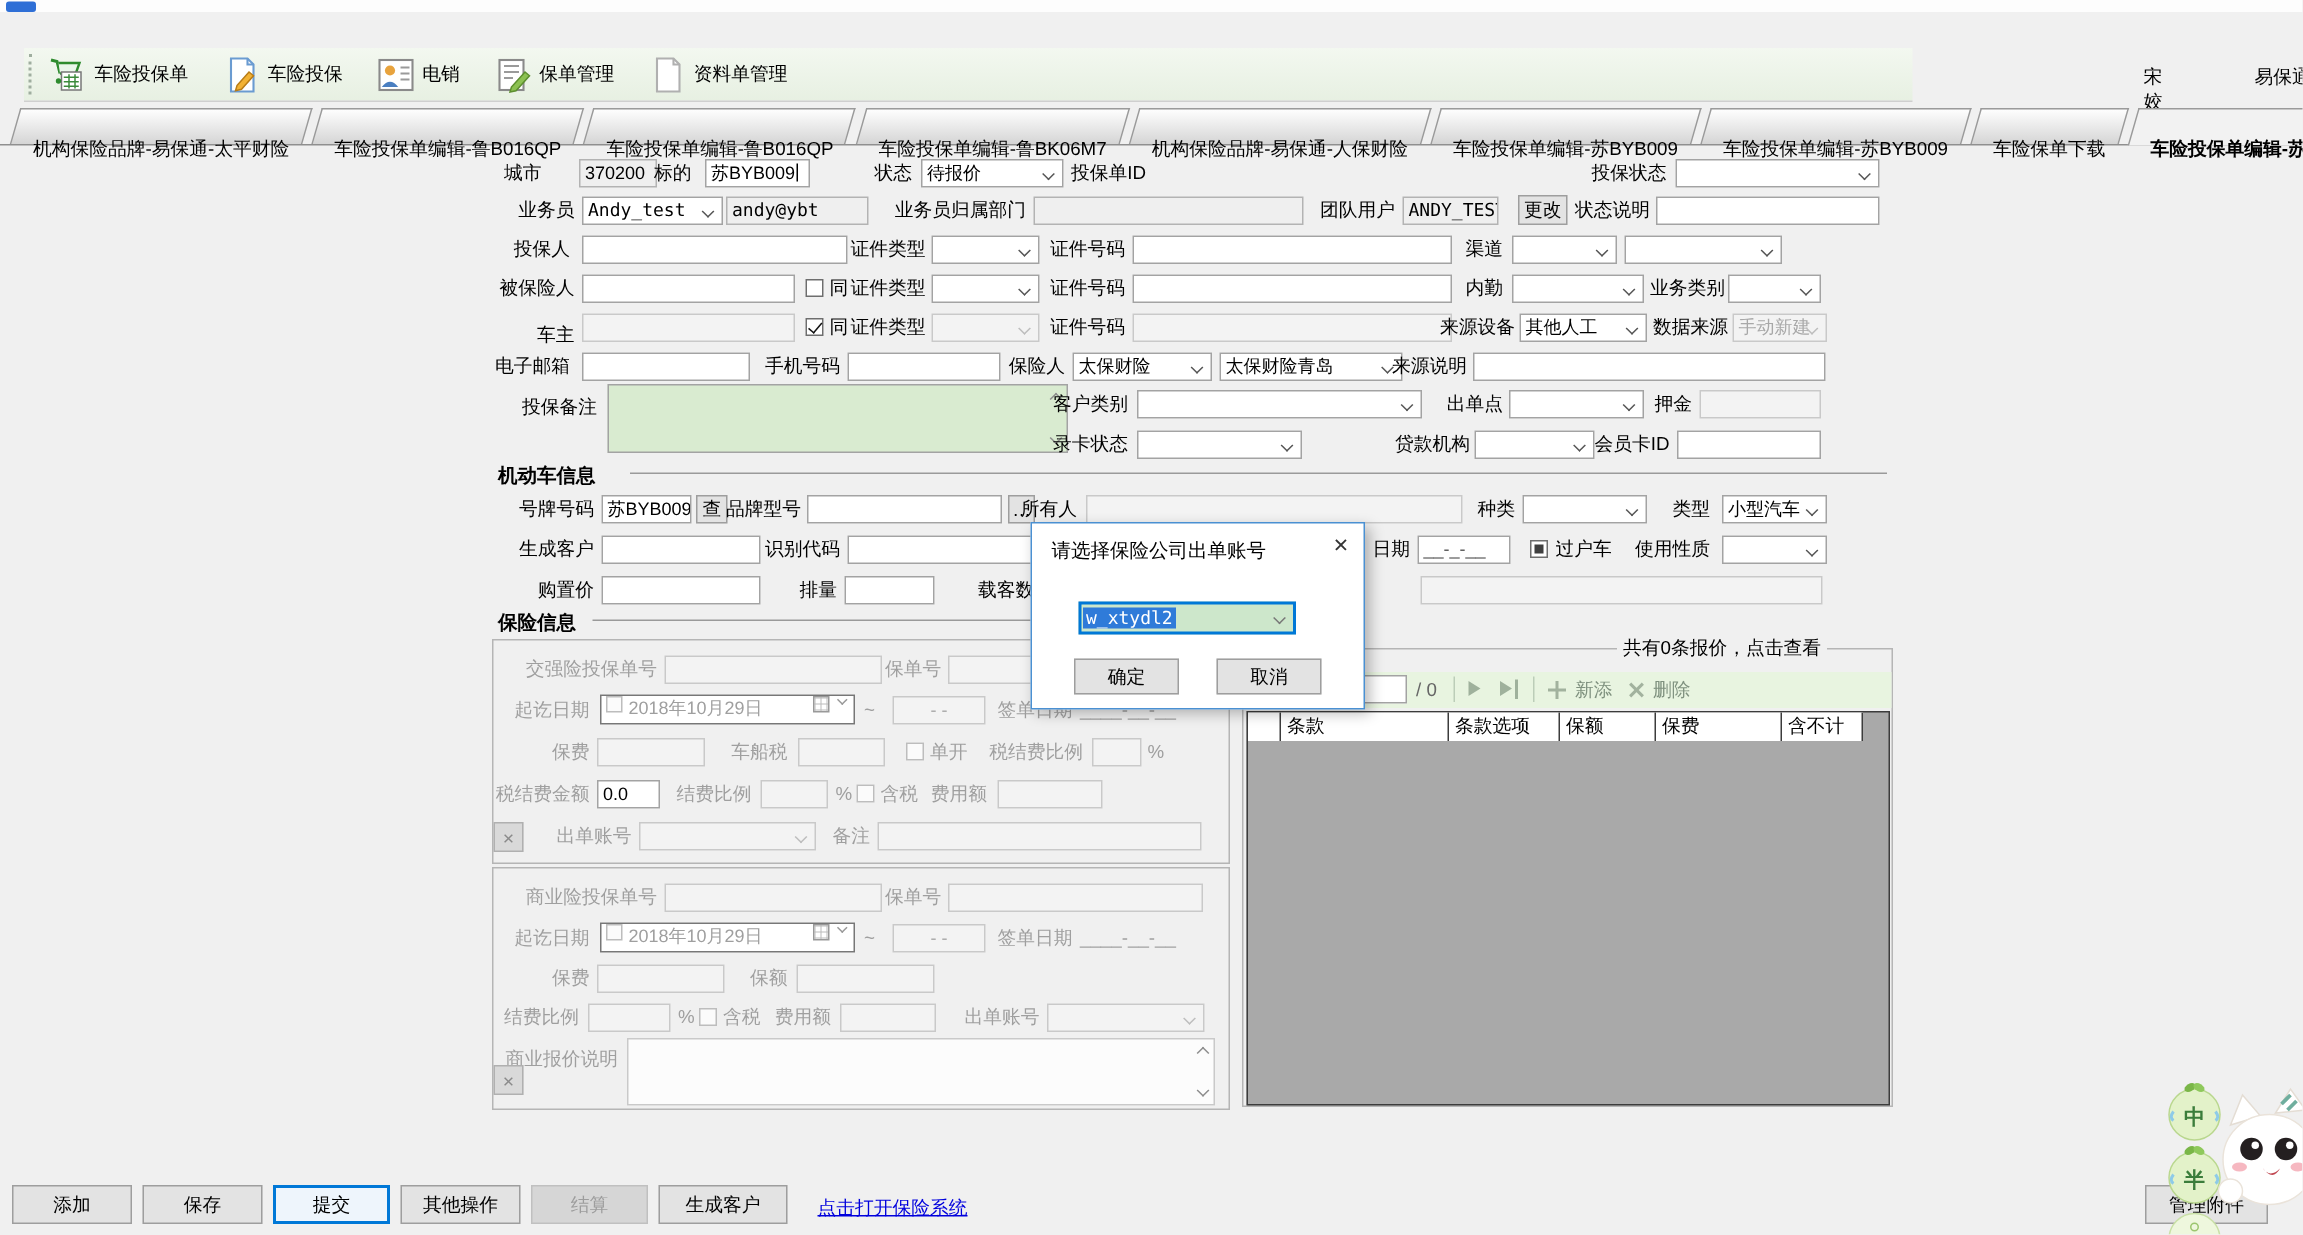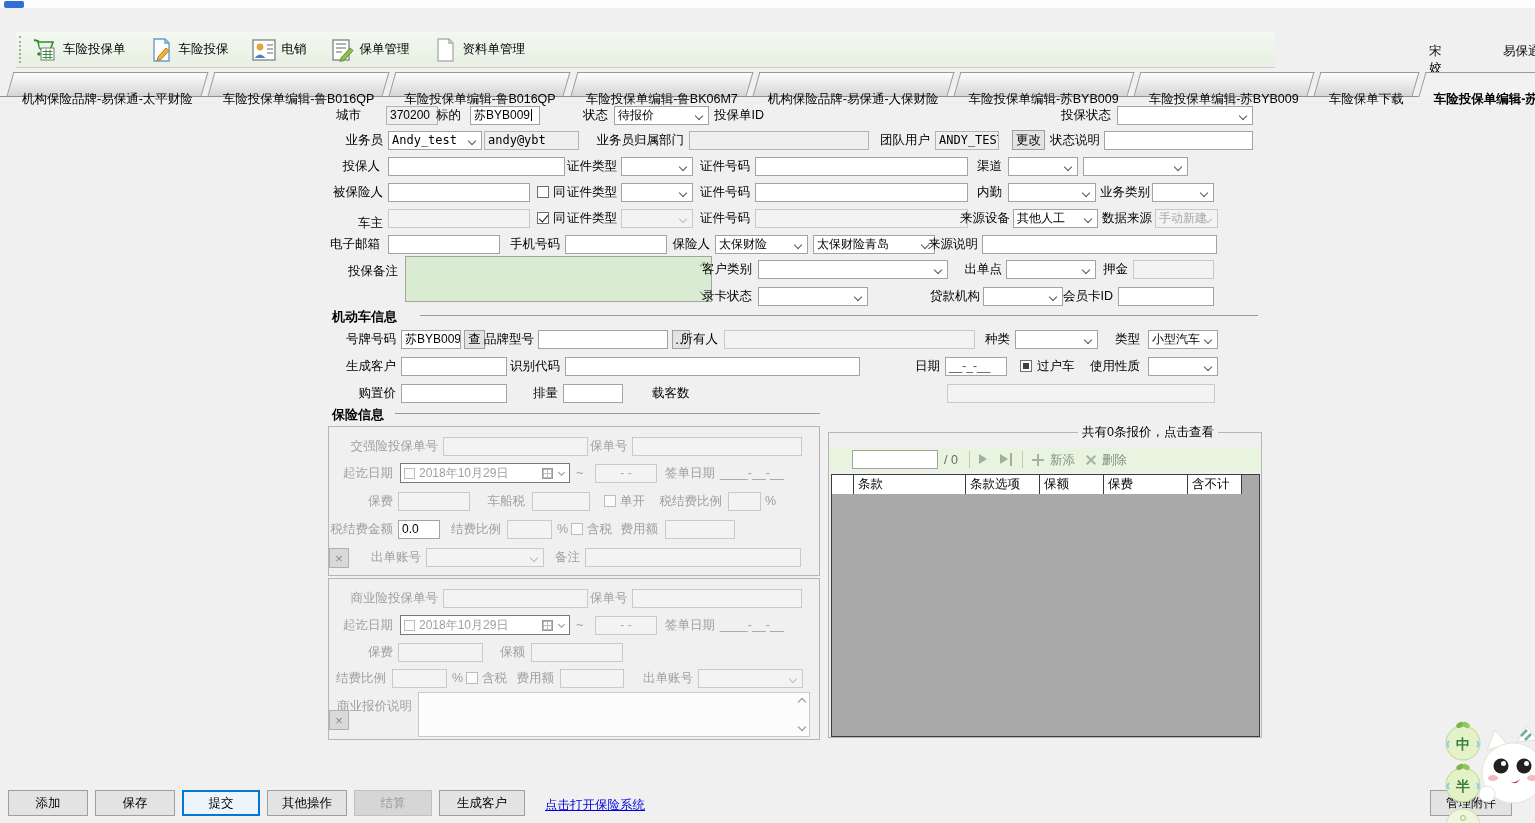--- a/index.html
+++ b/index.html
@@ -21,21 +21,21 @@
 .btn.disb{background:#d6d6d6;border-color:#c0c0c0;color:#9d9d9d}
 .cb{position:absolute;width:12px;height:12px;border:1px solid #6e6e6e;background:#fff}
 .cb.ck::after{content:"";position:absolute;left:2.5px;top:0;width:4px;height:8px;border-right:1.6px solid #111;border-bottom:1.6px solid #111;transform:rotate(40deg)}
 .cb.fl::after{content:"";position:absolute;left:2px;top:2px;right:2px;bottom:2px;background:#3f3f3f}
 .cb.dcb{border-color:#bdbdbd;background:#fbfbfb}
 .sect{position:absolute;font-size:13px;font-weight:bold}
 .sline{position:absolute;height:1px;background:#9a9a9a}
 .fs{position:absolute;border:1px solid #b5b5b5}
 .sar{position:absolute;width:6px;height:6px;border-right:1.5px solid #8d8d8d;border-bottom:1.5px solid #8d8d8d}
 .up{transform:rotate(-135deg)}.dn{transform:rotate(45deg)}
-.dp{position:absolute;height:20px;border:1px solid #777;background:#fff;display:flex;align-items:center;font-size:12px;color:#9f9f9f;padding:0 3px}
+.dp{position:absolute;height:20px;border:1px solid #777;background:#fff;display:flex;font-size:12px;color:#9f9f9f;padding:0 3px}
 .dp .dcb2{width:11px;height:11px;border:1px solid #bdbdbd;background:#fbfbfb;margin-right:4px;flex:none}
 .calico{width:11px;height:11px;border:1px solid #999;background-image:linear-gradient(#bbb 1px,transparent 1px),linear-gradient(90deg,#bbb 1px,transparent 1px);background-size:4px 4px;margin-left:auto;flex:none}
 .dparr{width:5px;height:5px;border-right:1.4px solid #999;border-bottom:1.4px solid #999;transform:rotate(45deg);margin:0 2px 2px 6px;flex:none}
 #menubar{position:absolute;left:0;top:8px;width:1535px;height:24px;background:#f6f6f6;display:flex;align-items:center;padding-left:8px}
 .mitem{font-size:12.5px;padding:0 9px;height:24px;line-height:24px;white-space:nowrap;cursor:default}
 #toolbar{position:absolute;left:16px;top:32px;width:1259px;height:36px;background:linear-gradient(#f3f8f0,#e7f0e2);border-bottom:1px solid #cfcfcf}
 .titem{display:flex;align-items:center;gap:5px;font-size:12.5px;padding:2px 4px;cursor:pointer}
 #tabs{position:absolute;left:10px;top:72px;height:25px;display:flex;z-index:2}
 .tab{position:relative;height:24px;margin-right:6px;cursor:pointer}
 .tbg{position:absolute;left:0;right:0;top:0;bottom:0;background:linear-gradient(#fefefe,#d5d5d5);border:1px solid #9a9a9a;border-bottom:none;transform:skewX(-16deg)}
@@ -426,14 +426,24 @@
       <circle cx="89" cy="48" r="7.5" fill="#241f20"></circle>
       <circle cx="68.5" cy="45.5" r="2.5" fill="#fff"></circle>
       <circle cx="91.5" cy="45.5" r="2.5" fill="#fff"></circle>
       <ellipse cx="58" cy="60" rx="5" ry="3" fill="#f6b8c1"></ellipse>
       <ellipse cx="97" cy="60" rx="5" ry="3" fill="#f6b8c1"></ellipse>
       <path d="M73 60 q5 8 12 1 q-5 9 -12 -1" fill="#c0454f"></path>
       <circle cx="52" cy="76" r="8" fill="#fff" stroke="#eae3da"></circle>
     </g>
   </svg>
 
+  <div class="dlg">
+    <div class="abs" style="left:13px;top:9px;font-size:13px">请选择保险公司出单账号</div>
+    <div class="abs" style="left:197px;top:6px;width:18px;height:18px;text-align:center;line-height:18px;font-size:13px;color:#333;cursor:pointer">✕</div>
+    <div class="abs" style="left:31px;top:52px;width:145px;height:22px;border:2px solid #0078d7;background:#cde7cb;display:flex;align-items:center">
+      <span style="background:#2f7bd9;color:#fff;font-size:12px;padding:0 2px;margin-left:1px;font-family:'DejaVu Sans Mono',monospace">w_xtydl2</span>
+      <i style="margin-left:auto;margin-right:6px;width:6px;height:6px;border-right:1.5px solid #777;border-bottom:1.5px solid #777;transform:rotate(45deg)"></i>
+    </div>
+    <div class="btn" style="left:28px;top:90px;width:70px;height:24px">确定</div>
+    <div class="btn" style="left:123px;top:90px;width:70px;height:24px">取消</div>
+  </div>
 
 </div>
 
 </body></html>

